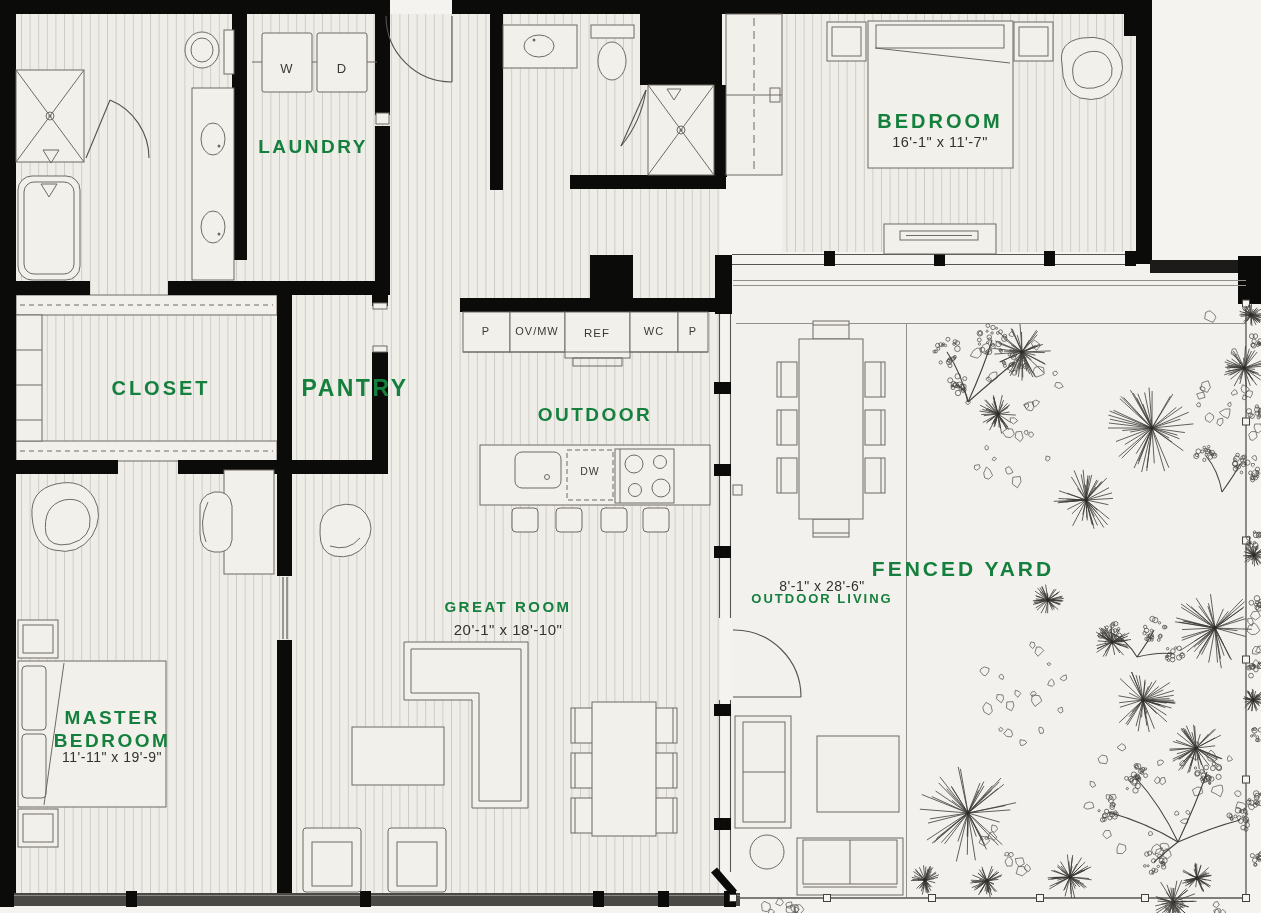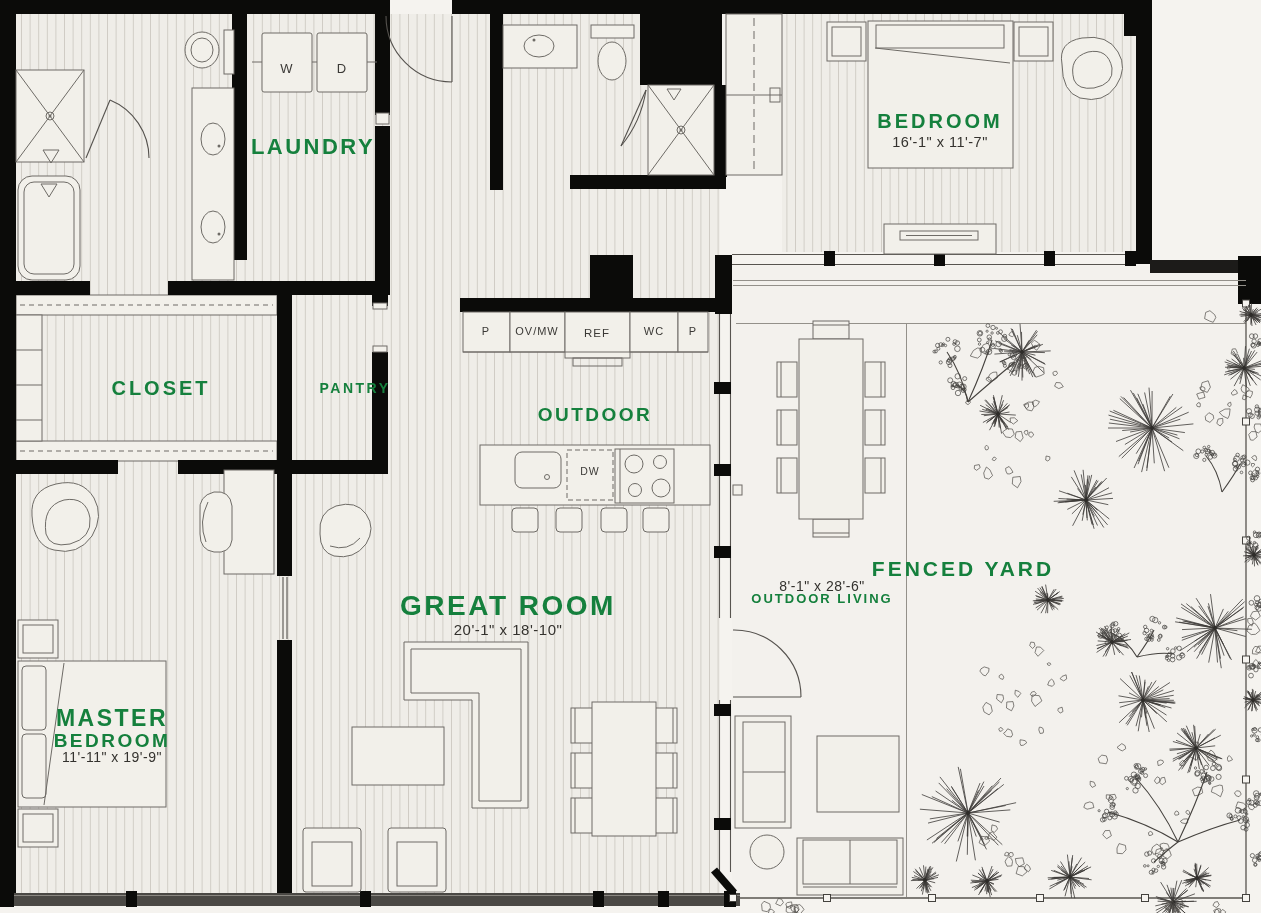--- a/index.html
+++ b/index.html
@@ -1759,29 +1759,29 @@
         <circle cx="1257.4" cy="857.5" r="1.2" fill="none" stroke="#454340" stroke-width="0.7"></circle>
         <circle cx="1257.5" cy="856.0" r="1.8" fill="none" stroke="#454340" stroke-width="0.7"></circle>
         <circle cx="1255.3" cy="864.6" r="1.7" fill="none" stroke="#454340" stroke-width="0.7"></circle>
         <circle cx="1259.8" cy="854.8" r="1.9" fill="none" stroke="#454340" stroke-width="0.7"></circle>
         <circle cx="1254.7" cy="860.2" r="2.3" fill="none" stroke="#454340" stroke-width="0.7"></circle>
         <circle cx="1252.4" cy="855.6" r="2.1" fill="none" stroke="#454340" stroke-width="0.7"></circle>
         <circle cx="1255.5" cy="864.7" r="1.2" fill="none" stroke="#454340" stroke-width="0.7"></circle>
       </g>
 </svg>
 
-<div class="lbl" style="left:313px;top:139px;font-size:22px">LAUNDRY</div>
+<div class="lbl" style="left:313px;top:139px;font-size:19px">LAUNDRY</div>
 <div class="lbl" style="left:940px;top:113px;font-size:20px;letter-spacing:3px">BEDROOM</div>
 <div class="dims" style="left:940px;top:142px;font-size:14.5px">16'-1" x 11'-7"</div>
 <div class="lbl" style="left:161px;top:380px;font-size:20px;letter-spacing:3px">CLOSET</div>
-<div class="lbl" style="left:355px;top:380px;font-size:14px">PANTRY</div>
+<div class="lbl" style="left:355px;top:380px;font-size:23px">PANTRY</div>
 <div class="lbl" style="left:595px;top:407px;font-size:19px">OUTDOOR</div>
-<div class="lbl" style="left:508px;top:598px;font-size:28px">GREAT ROOM</div>
+<div class="lbl" style="left:508px;top:598px;font-size:15px">GREAT ROOM</div>
 <div class="dims" style="left:508px;top:629px;font-size:15px">20'-1" x 18'-10"</div>
-<div class="lbl" style="left:112px;top:710px;font-size:23px">MASTER</div>
+<div class="lbl" style="left:112px;top:710px;font-size:19px">MASTER</div>
 <div class="lbl" style="left:112px;top:733px;font-size:19px">BEDROOM</div>
 <div class="dims" style="left:112px;top:757px;font-size:14px">11'-11" x 19'-9"</div>
 <div class="lbl" style="left:822px;top:590px;font-size:13px;letter-spacing:2px">OUTDOOR LIVING</div>
 <div class="dims" style="left:822px;top:586px;font-size:14px">8'-1" x 28'-6"</div>
 <div class="lbl" style="left:963px;top:561px;font-size:21px;letter-spacing:3px">FENCED YARD</div>
 <div class="app" style="left:287px;top:68px;font-size:13px">W</div>
 <div class="app" style="left:342px;top:68px;font-size:13px">D</div>
 <div class="app" style="left:486px;top:331px;font-size:11px">P</div>
 <div class="app" style="left:537px;top:331px;font-size:11px">OV/MW</div>
 <div class="app" style="left:597px;top:333px;font-size:11.5px">REF</div>

